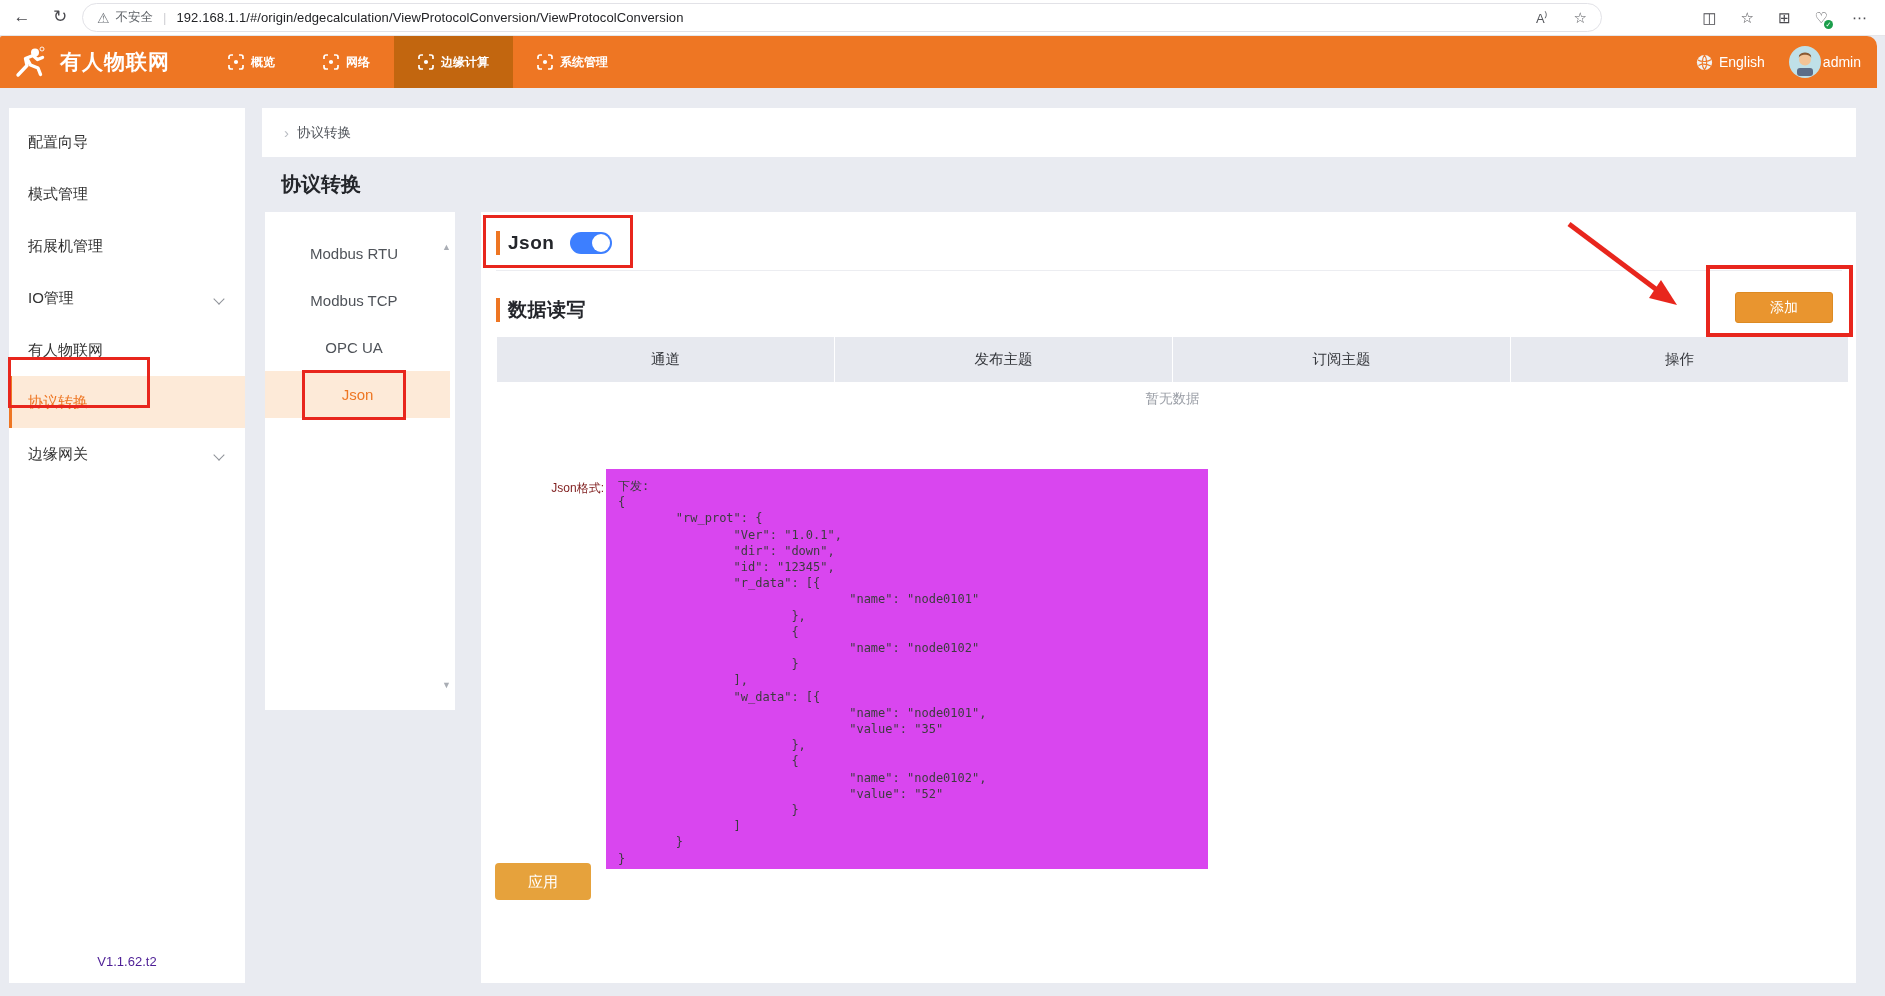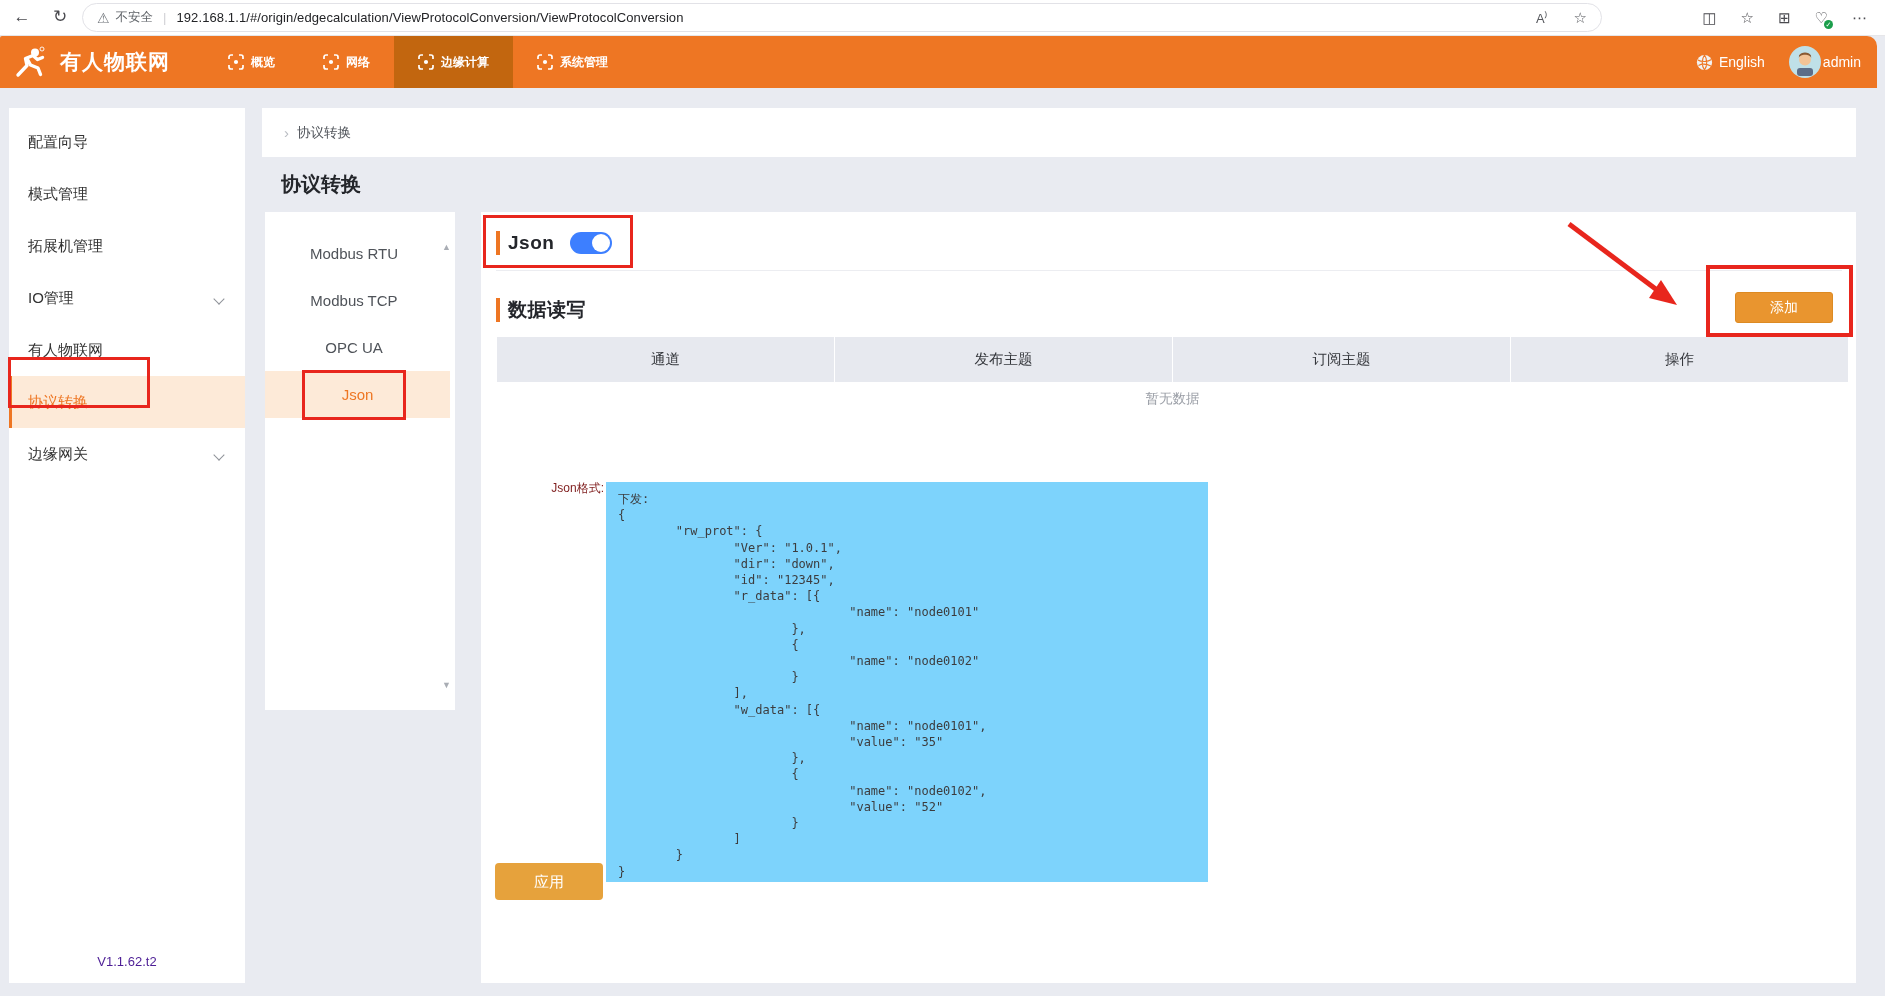--- a/index.html
+++ b/index.html
@@ -52,23 +52,23 @@
   .sec-title { color:#24262b; font-size:19px; font-weight:bold; letter-spacing:.5px; }
   .toggle { position:relative; width:42px; height:22px; border-radius:11px; background:#3d7fff; margin-left:8px; cursor:pointer; }
   .toggle .knob { position:absolute; right:2px; top:2px; width:18px; height:18px; border-radius:50%; background:#fff; }
   .divider { position:absolute; left:15px; top:58px; width:1346px; height:1px; background:#ecedf1; }
   .add-btn { position:absolute; left:1254px; top:80px; width:98px; height:31px; background:#e9952f; border:1px solid #dd8a22; border-radius:3px; color:#fff; font-size:14px; text-align:center; line-height:29px; cursor:pointer; }
   .table-head { position:absolute; left:16px; top:125px; width:1351px; height:45px; background:#e7e9ef; display:flex; }
   .th { flex:1; text-align:center; line-height:45px; color:#35373c; font-size:14.5px; border-left:1px solid #fff; }
   .th:first-child { border-left:none; }
   .empty-row { position:absolute; left:16px; top:178px; width:1351px; text-align:center; color:#9a9ea6; font-size:13.5px; }
   .json-label { position:absolute; left:28px; top:268px; width:95px; text-align:right; color:#7f1d1d; font-size:12px; }
-  .json-box { position:absolute; left:125px; top:270px; width:602px; height:400px; background:#7dd3fc; padding:9px 12px; overflow:hidden; }
+  .json-box { position:absolute; left:125px; top:257px; width:602px; height:400px; background:#d946ef; padding:9px 12px; overflow:hidden; }
   .json-box pre { font-family:"DejaVu Sans Mono", monospace; font-size:12px; line-height:16.2px; color:#3c3c3e; tab-size:8; -moz-tab-size:8; white-space:pre; }
-  .apply-btn { position:absolute; left:14px; top:651px; width:108px; height:37px; background:#e6a23c; border:none; border-radius:4px; color:#fff; font-size:15px; text-align:center; line-height:37px; cursor:pointer; }
+  .apply-btn { position:absolute; left:14px; top:651px; width:96px; height:37px; background:#e6a23c; border:none; border-radius:4px; color:#fff; font-size:15px; text-align:center; line-height:37px; cursor:pointer; }
 
   
   .anno { position:absolute; border:3px solid #e8261d; pointer-events:none; }
   .anno.thick { border-width:4px; }
 
   
   .vf-icon svg { display:block; }
   .glyph { display:inline-block; }
 </style>
 </head>

